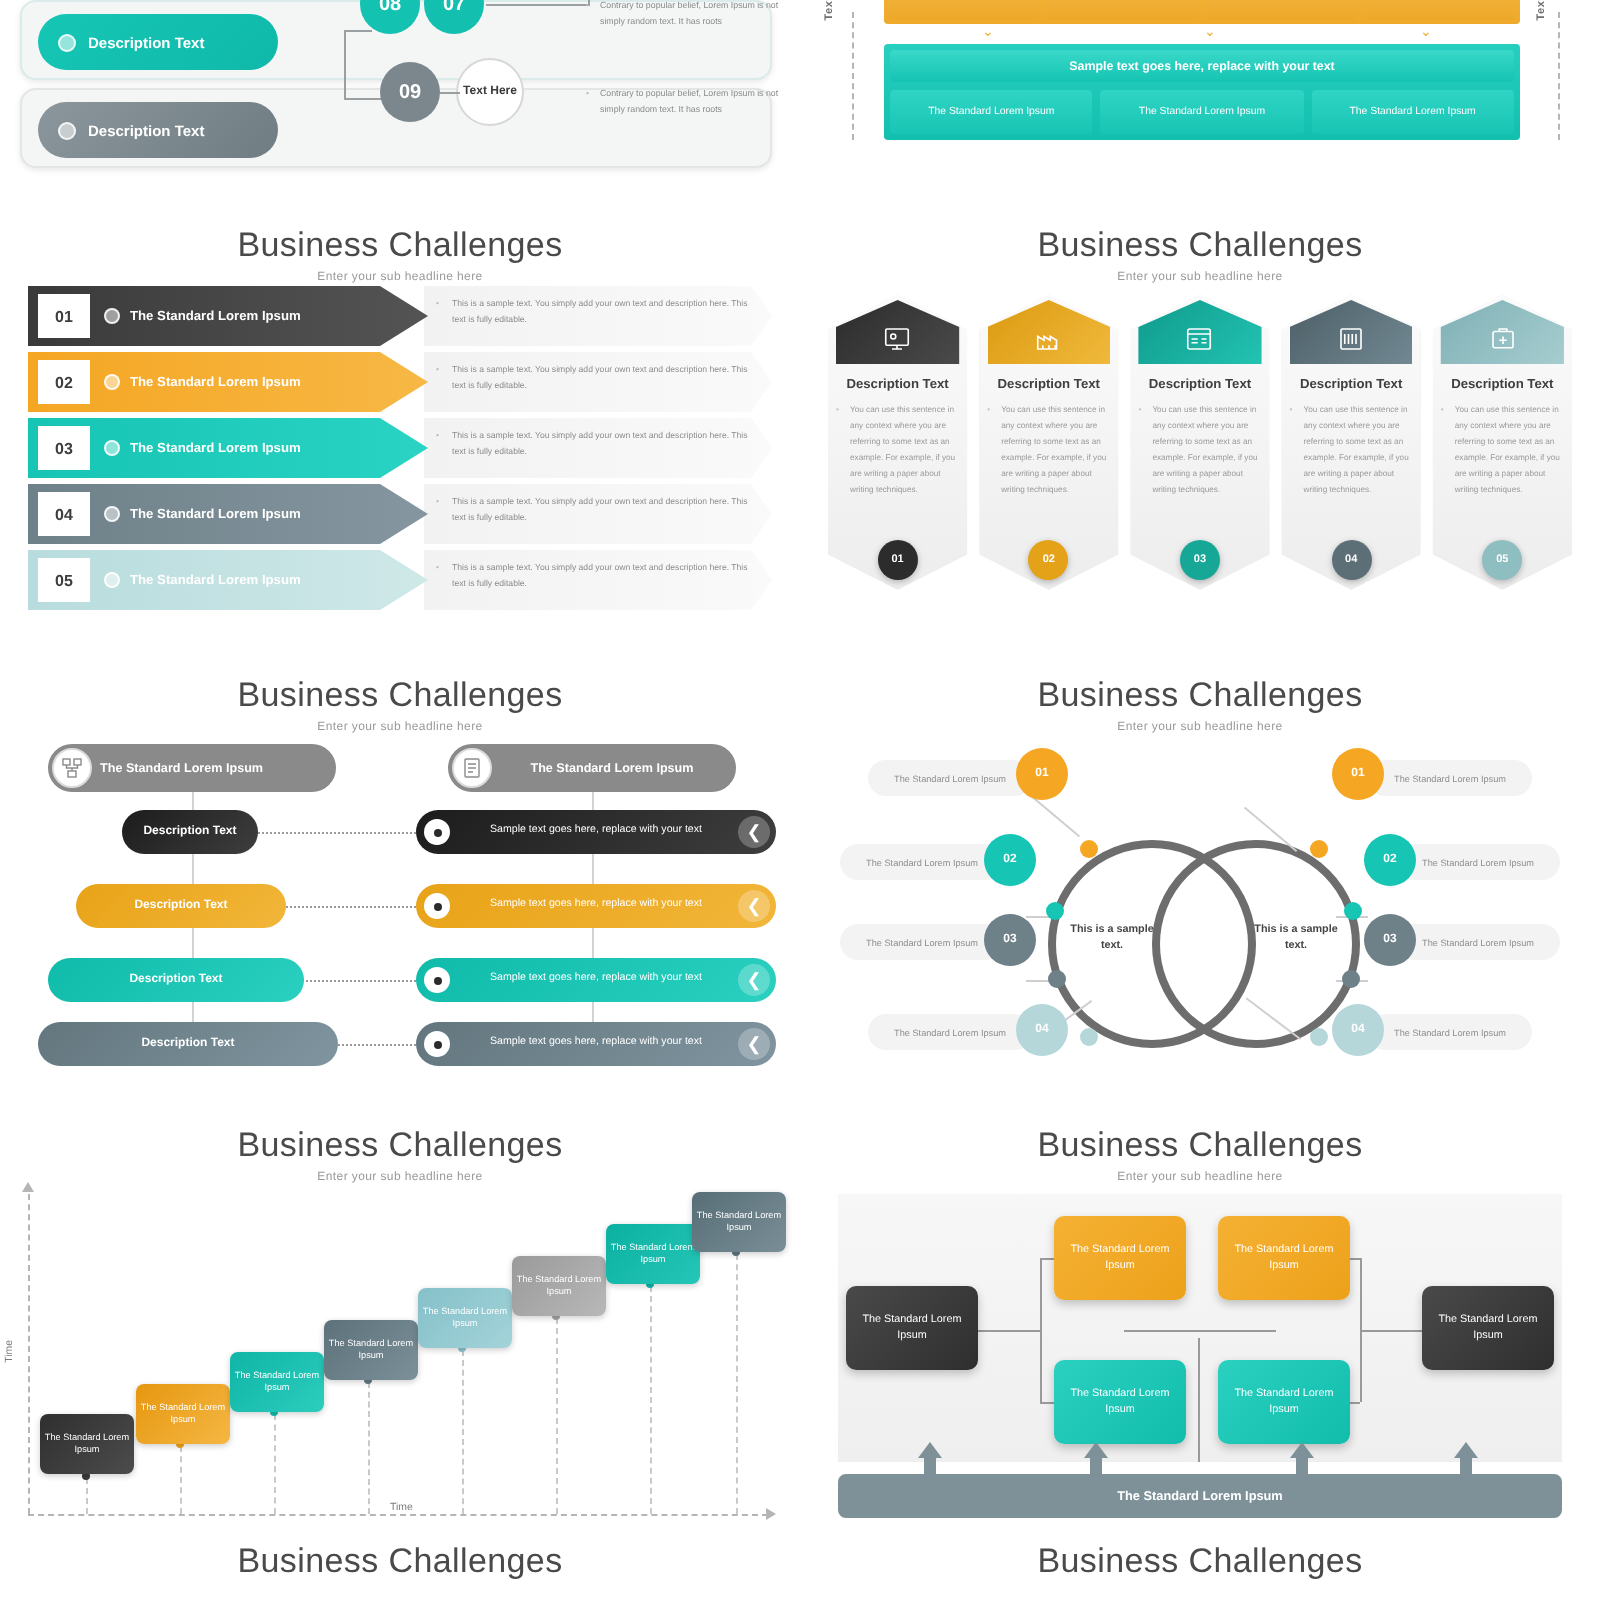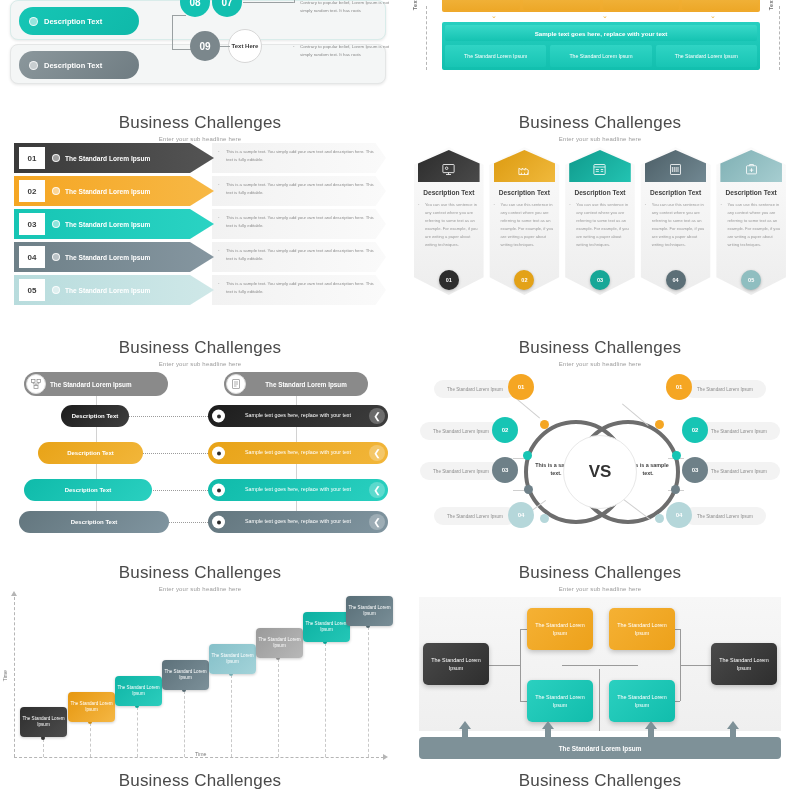--- a/index.html
+++ b/index.html
@@ -449,21 +449,20 @@
   </div>
 
   <div class="slide" id="slideF">
     <div class="slide-title" style="margin-top:8px;">Business Challenges</div>
     <div class="slide-sub">Enter your sub headline here</div>
 
     <div class="fRing" style="left:124px;top:90px;"></div>
     <div class="fRing" style="left:176px;top:90px;"></div>
     <div class="fInner" style="left:130px;top:131px;">This is a sample text.</div>
     <div class="fInner" style="left:222px;top:131px;">This is a sample text.</div>
-    <div class="fMid" style="left:163px;top:105px;">VS</div>
 
     <div class="fNode" style="left:140px;top:90px;background:#f5a623;"></div>
     <div class="fNode" style="left:123px;top:121px;background:#16c5b4;"></div>
     <div class="fNode" style="left:124px;top:155px;background:#6e8088;"></div>
     <div class="fNode" style="left:140px;top:184px;background:#b5d7da;"></div>
 
     <div class="fNode" style="left:255px;top:90px;background:#f5a623;"></div>
     <div class="fNode" style="left:272px;top:121px;background:#16c5b4;"></div>
     <div class="fNode" style="left:271px;top:155px;background:#6e8088;"></div>
     <div class="fNode" style="left:255px;top:184px;background:#b5d7da;"></div>

